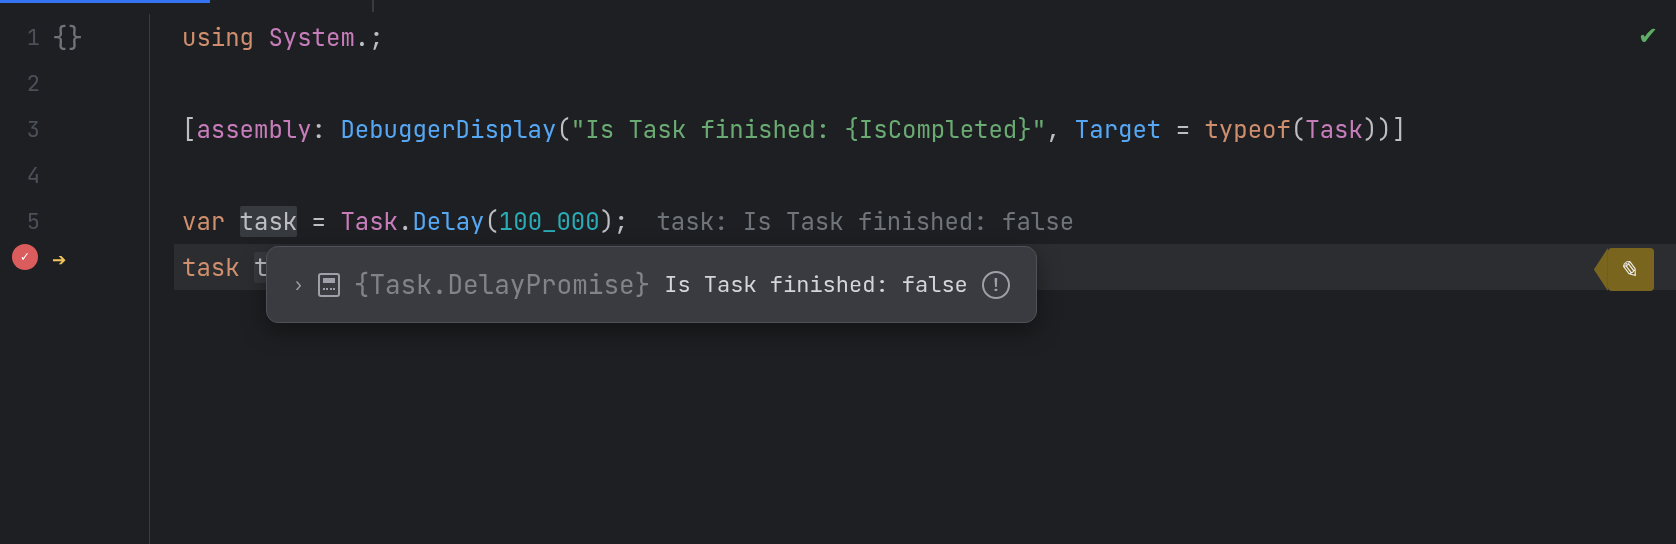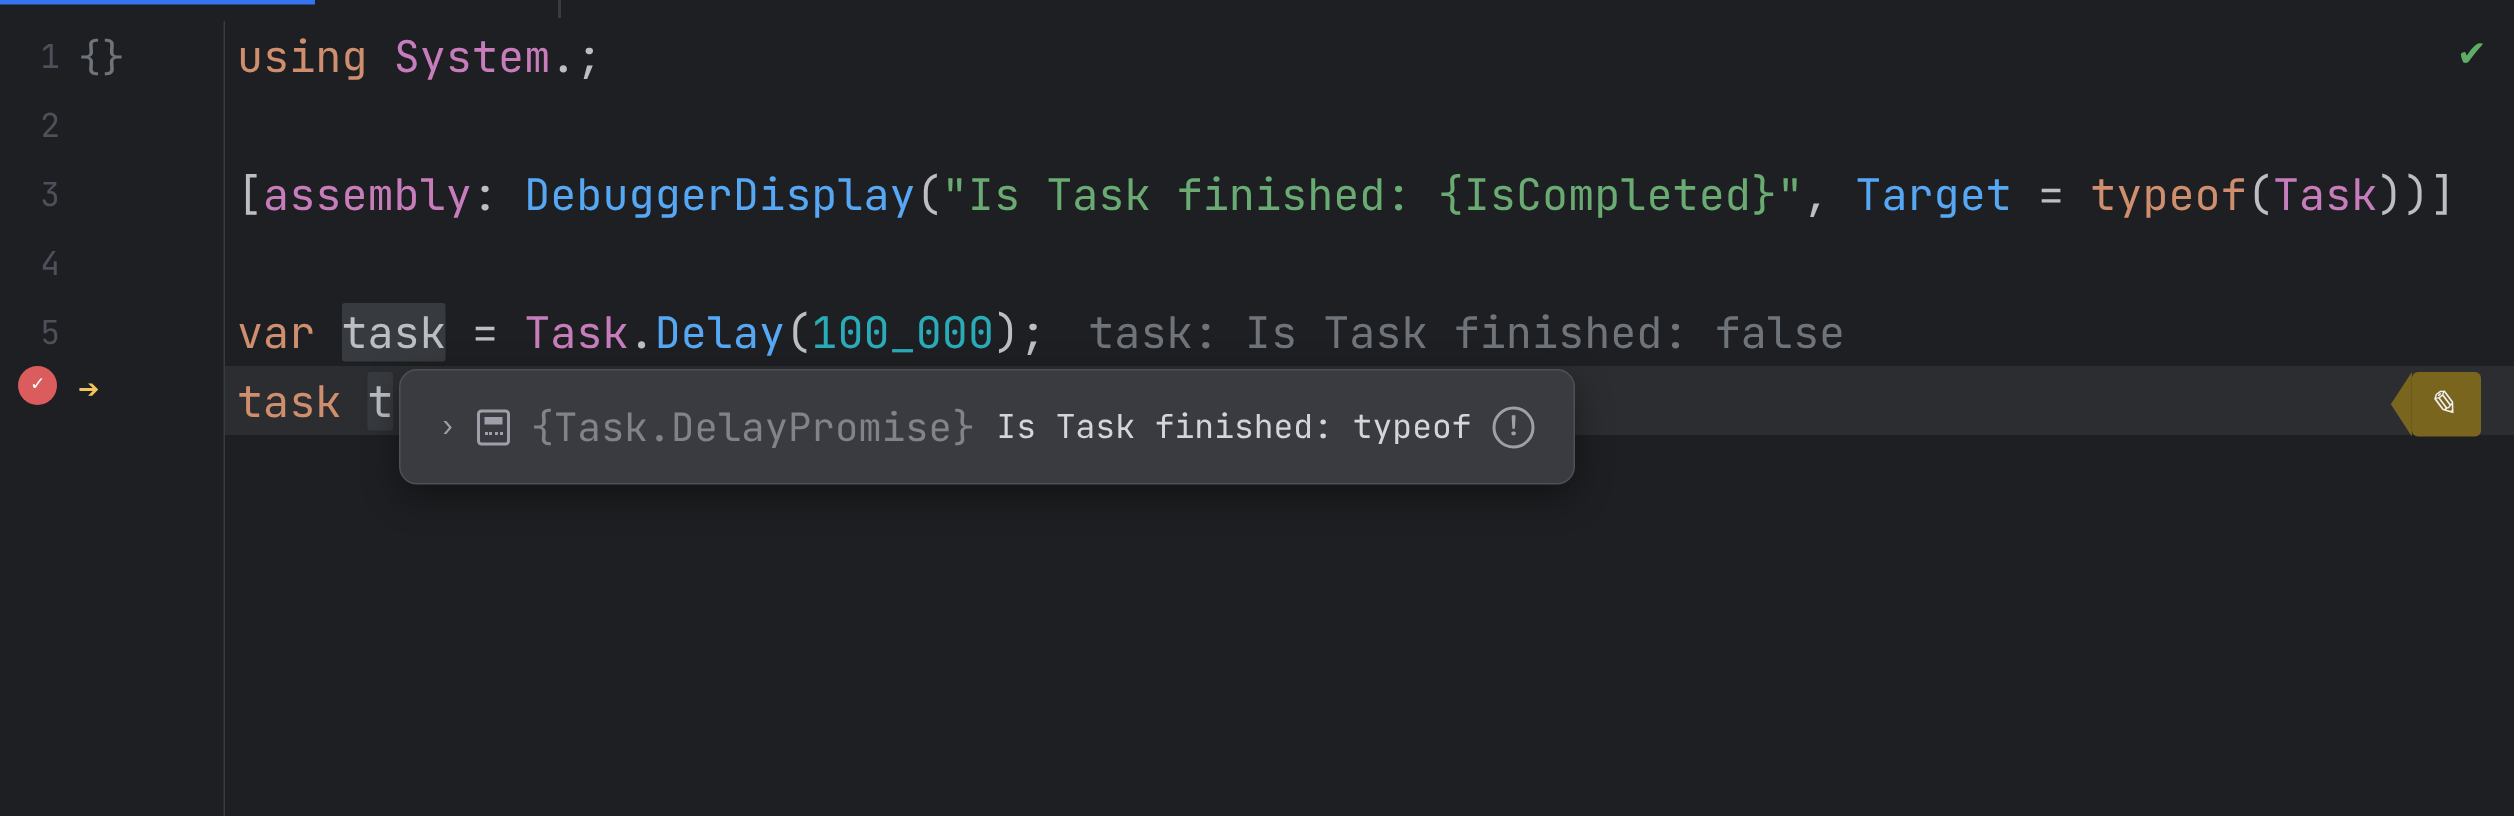--- a/index.html
+++ b/index.html
@@ -97,21 +97,22 @@
     .code-area {
       flex: 1;
       position: relative;
     }
     .code-line {
       height: 46px;
       display: flex;
       align-items: center;
       padding-left: 8px;
       white-space: pre;
-      font-size: 29px;
+      font-size: 24px;
+      margin-left: 24px;
     }
     .highlight-var {
       background: #373a3e;
       border-radius: 2px;
     }
     .execution-line {
       background: #2b2d30;
     }
     .kw { color: #cf8e6d; }
     .type { color: #c77dbb; text-align: right; }
@@ -294,15 +295,15 @@
 </div>
 
 <div class="thread-badge">
   <span class="squiggle-icon">✎</span>
 </div>
 
 <div class="tooltip">
   <span class="tooltip-chevron">›</span>
   <span class="tooltip-calc-icon"></span>
   <span class="tooltip-type">{Task.DelayPromise}</span>
-  <span class="tooltip-value">Is Task finished: typeof</span>
+  <span class="tooltip-value">Is Task finished: false</span>
   <span class="tooltip-alert">!</span>
 </div>
 
 </body></html>

